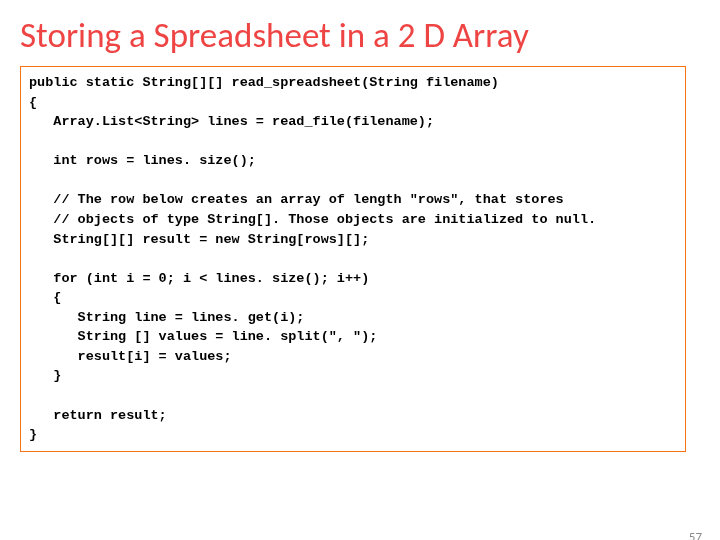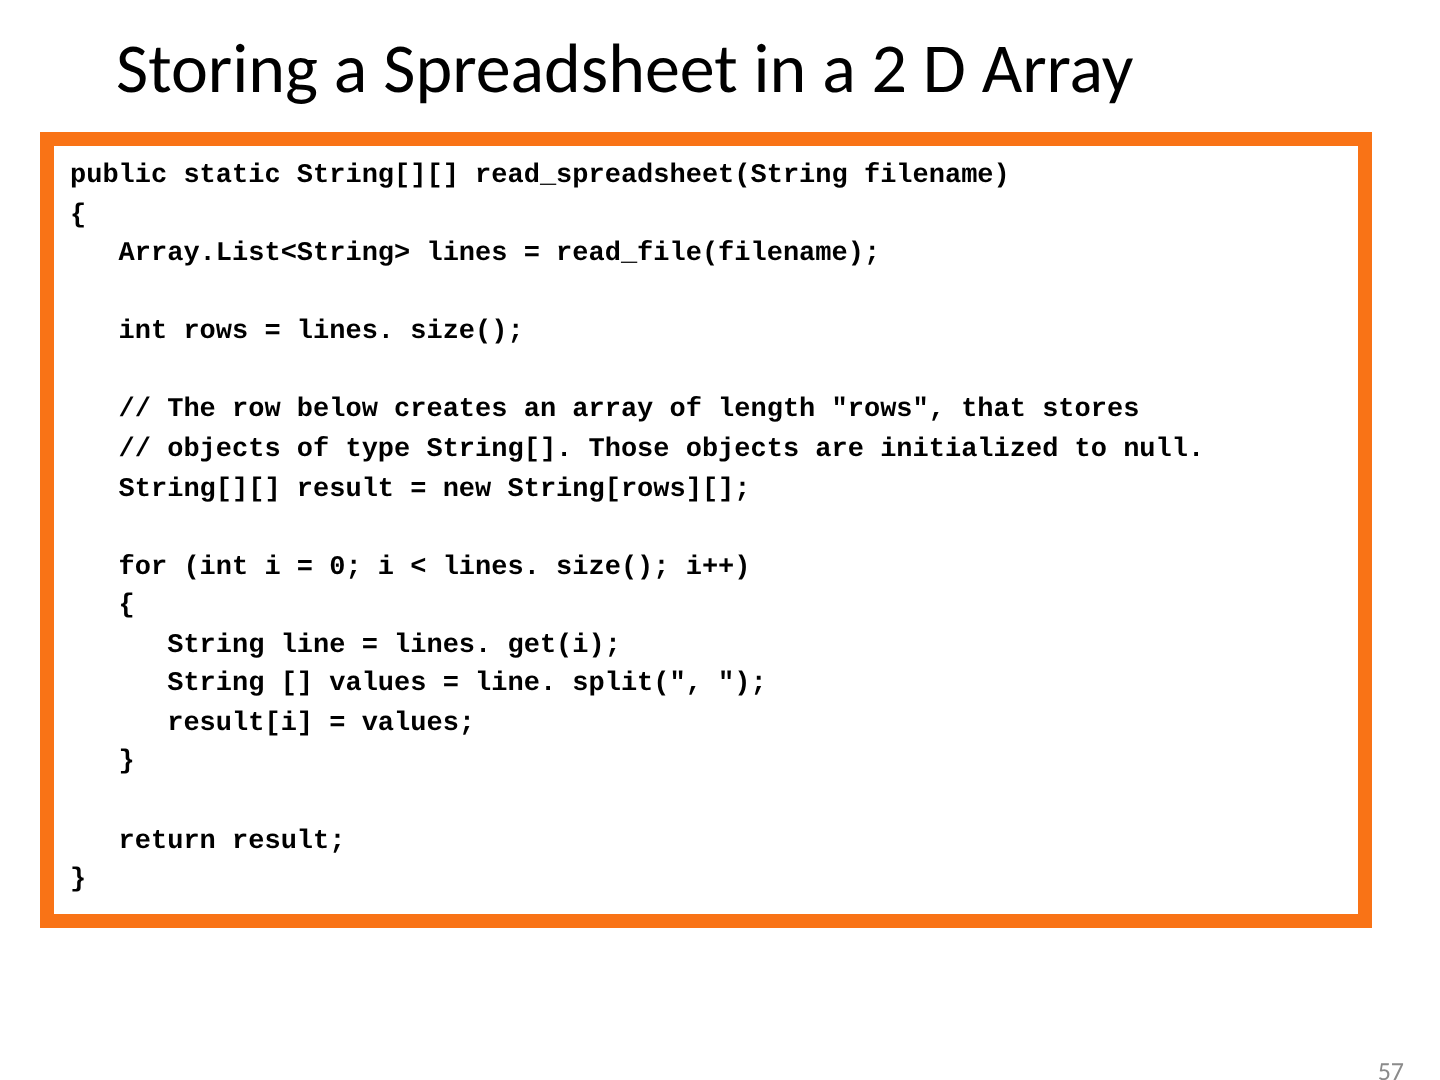--- a/index.html
+++ b/index.html
@@ -15,27 +15,27 @@
   .slide {
     position: relative;
     width: 720px;
     height: 540px;
     box-sizing: border-box;
   }
   .title {
     font-size: 35px;
     font-weight: 400;
     margin: 14px 0 10px 0;
-    padding-left: 58px;
+    padding-left: 20px;
     letter-spacing: 0px;
-    color: #000000;
+    color: #ef4444;
   }
   .code-box {
     margin: 0 34px 0 20px;
-    border: 7px solid #f97316;
+    border: 1px solid #f97316;
     padding: 6px 8px 6px 8px;
     font-family: "Courier New", Courier, monospace;
     font-size: 13.5px;
     font-weight: bold;
     line-height: 1.45;
     white-space: pre;
     color: #000;
   }
   .page-num {
     position: absolute;

